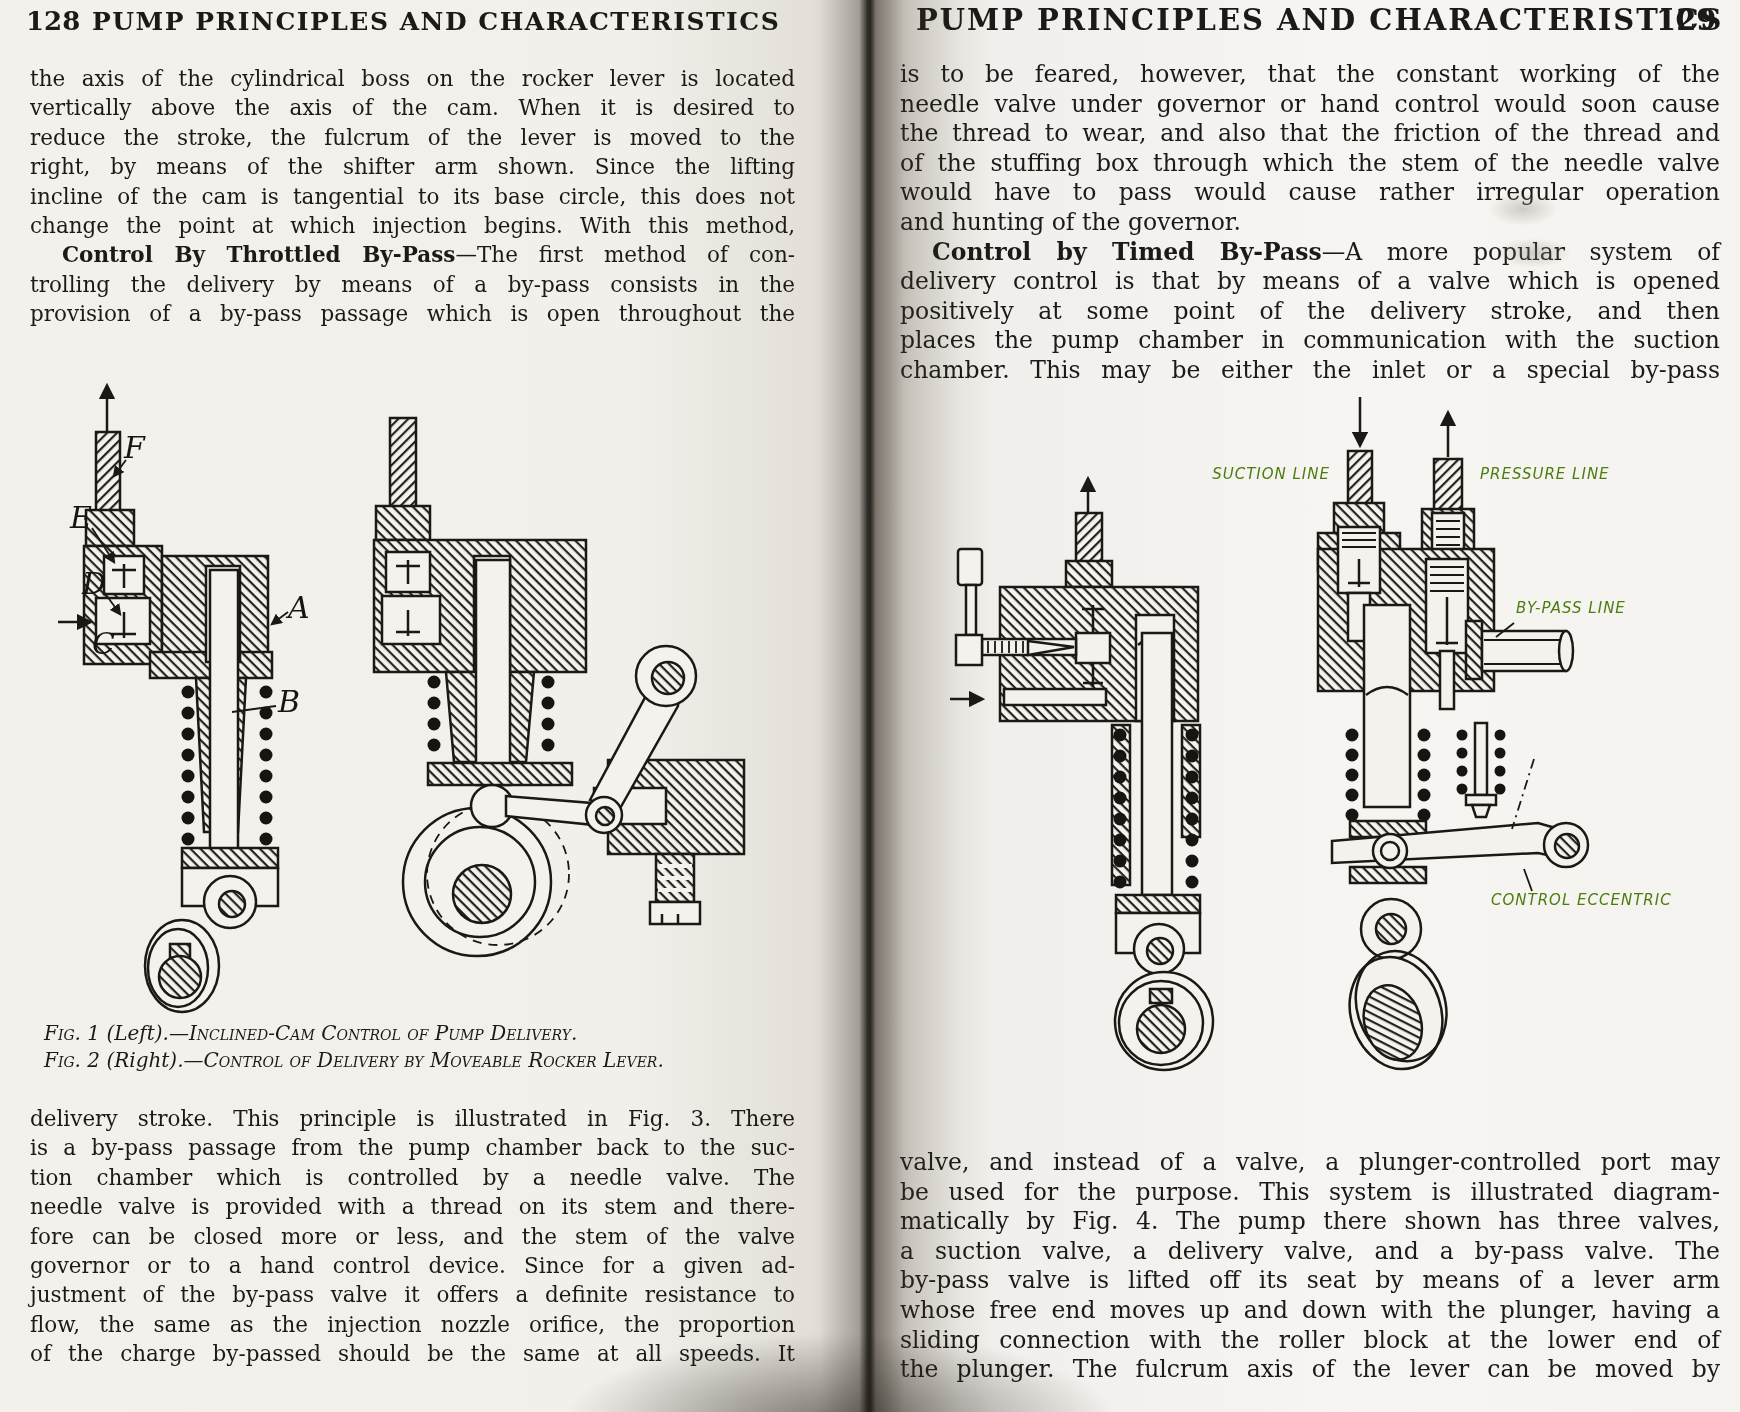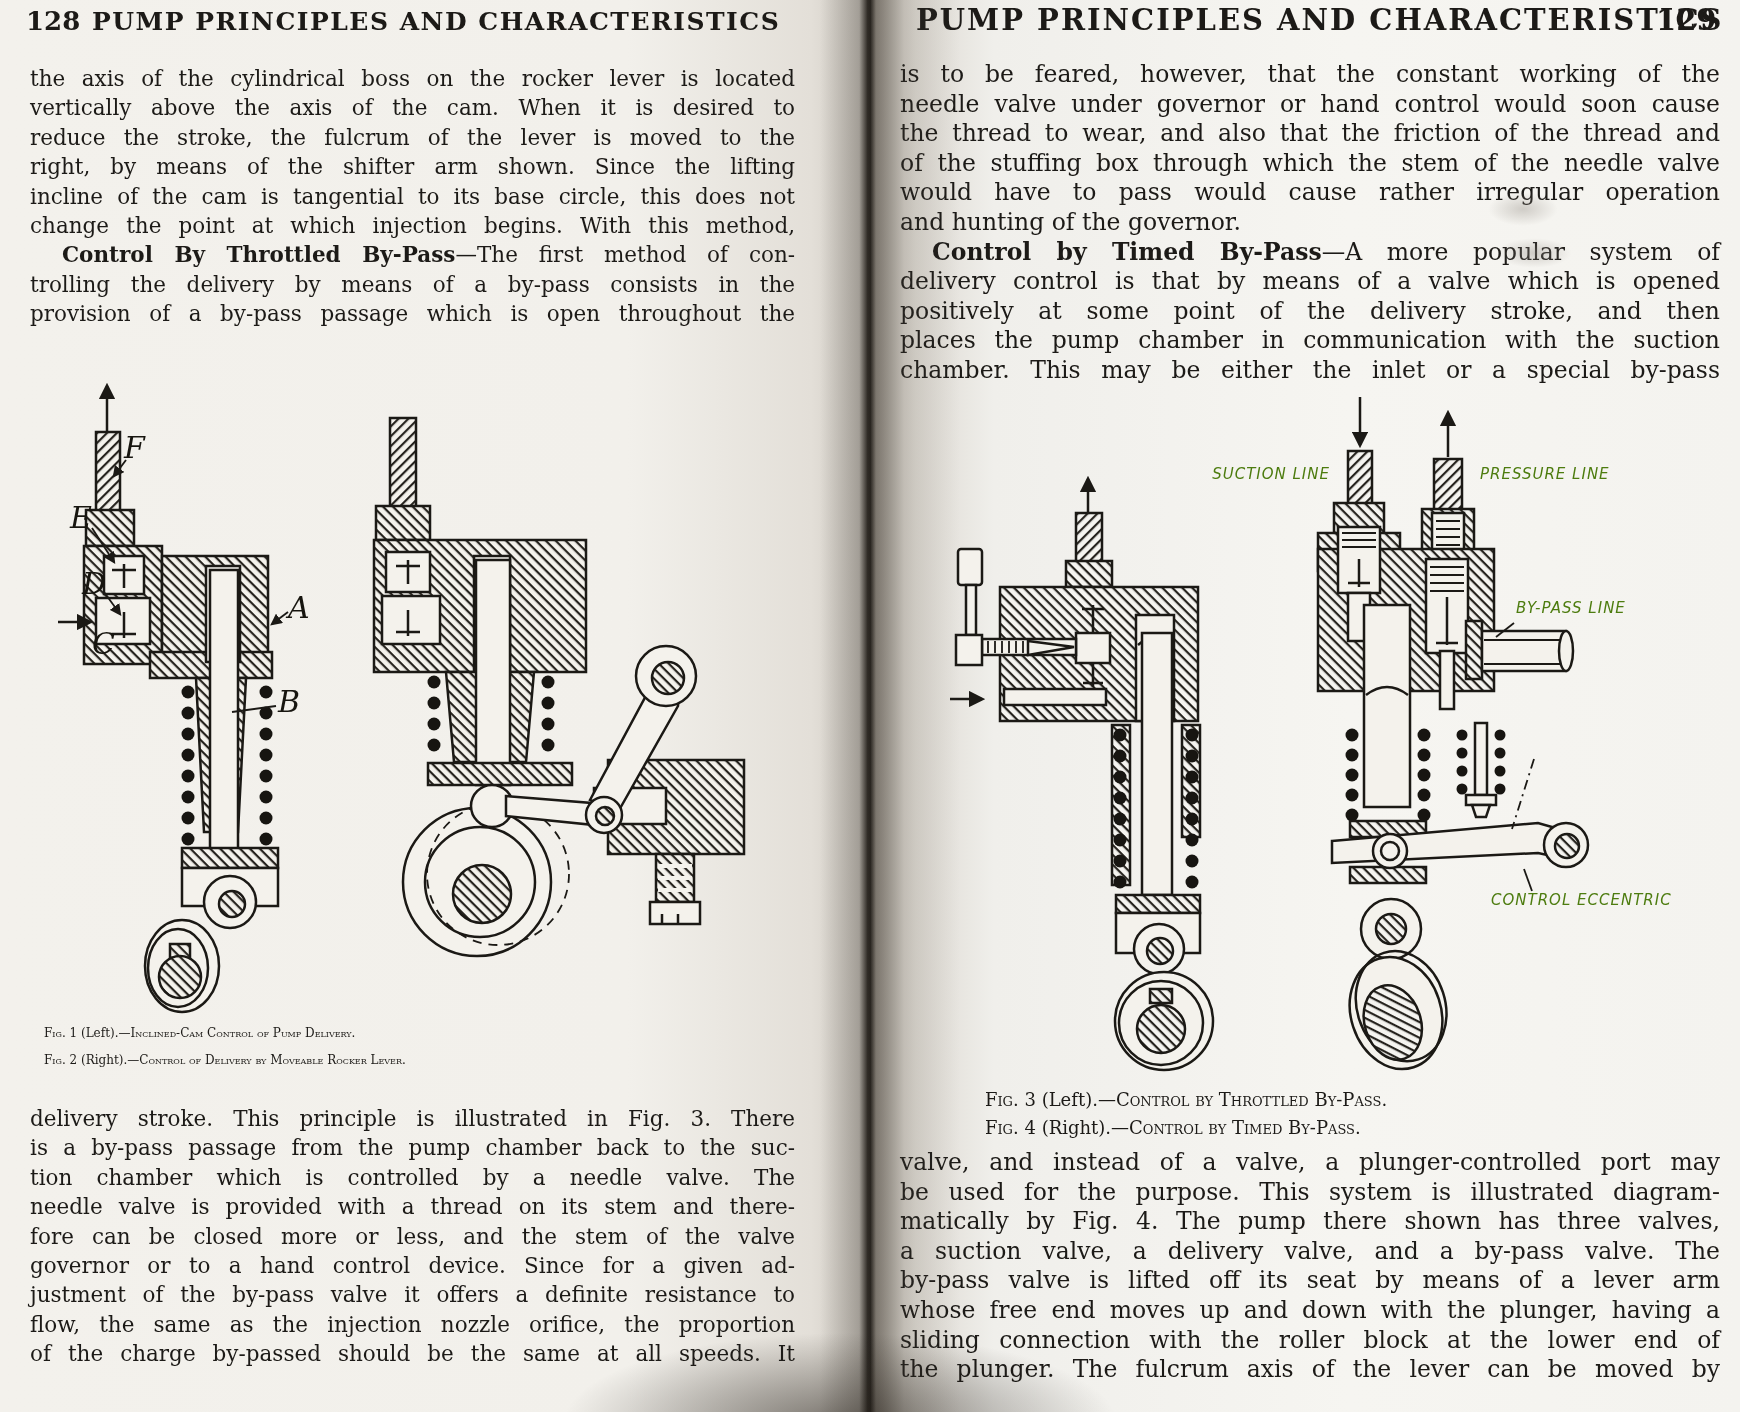--- a/index.html
+++ b/index.html
@@ -28,21 +28,21 @@
   #lp1{top:64px;} #lp2{top:1104px;}
   #rp1,#rp2{left:900px;width:820px;font-size:23.5px;line-height:29.6px;}
   #rp1{top:60px;} #rp2{top:1148px;}
   .tline{text-align:justify;text-align-last:justify;white-space:normal;}
   .tline.nj{text-align-last:left;}
   .tline.ind{text-indent:32px;}
   b{font-weight:bold;}
   .sc{font-variant:small-caps;}
   
   .caps{position:absolute;white-space:nowrap;}
-  #lcap{left:44px;top:1020px;font-size:12px;line-height:27px;}
+  #lcap{left:44px;top:1020px;font-size:20px;line-height:27px;font-style:italic;}
   #rcap{left:985px;top:1086px;font-size:18px;line-height:28px;}
   #lcap .tline,#rcap .tline{text-align:left;text-align-last:left;}
   
   .figwrap{position:absolute;}
   #lfig{left:30px;top:360px;width:740px;height:656px;}
   #rfig{left:880px;top:383px;width:850px;height:700px;}
   .figlabel{position:absolute;font-style:italic;font-size:30px;font-family:"DejaVu Serif",serif;color:#17150f;}
   .figlabel2{position:absolute;font-style:italic;font-size:15px;letter-spacing:1px;
              font-family:"DejaVu Sans",sans-serif;color:#4d7c0f;white-space:nowrap;}
   svg{position:absolute;left:0;top:0;}
@@ -100,24 +100,20 @@
       <div class="tline">needle valve under governor or hand control would soon cause</div>
       <div class="tline">the thread to wear, and also that the friction of the thread and</div>
       <div class="tline">of the stuffing box through which the stem of the needle valve</div>
       <div class="tline">would have to pass would cause rather irregular operation</div>
       <div class="tline nj"><span>and hunting of the governor.</span></div>
       <div class="tline ind"><b>Control by Timed By-Pass</b><span>—A more popular system of</span></div>
       <div class="tline">delivery control is that by means of a valve which is opened</div>
       <div class="tline">positively at some point of the delivery stroke, and then</div>
       <div class="tline">places the pump chamber in communication with the suction</div>
       <div class="tline">chamber.  This may be either the inlet or a special by-pass</div>
-    </div>
-  <div class="caps" id="rcap">
-      <div class="tline"><span class="sc">Fig.</span><span> 3 (Left).—</span><span class="sc">Control by Throttled By-Pass.</span></div>
-      <div class="tline"><span class="sc">Fig.</span><span> 4 (Right).—</span><span class="sc">Control by Timed By-Pass.</span></div>
     </div>
   <div class="para" id="rp2">
       <div class="tline">valve, and instead of a valve, a plunger-controlled port may</div>
       <div class="tline">be used for the purpose.  This system is illustrated diagram-</div>
       <div class="tline">matically by Fig. 4.  The pump there shown has three valves,</div>
       <div class="tline">a suction valve, a delivery valve, and a by-pass valve.  The</div>
       <div class="tline">by-pass valve is lifted off its seat by means of a lever arm</div>
       <div class="tline">whose free end moves up and down with the plunger, having a</div>
       <div class="tline">sliding connection with the roller block at the lower end of</div>
       <div class="tline">the plunger.  The fulcrum axis of the lever can be moved by</div>

